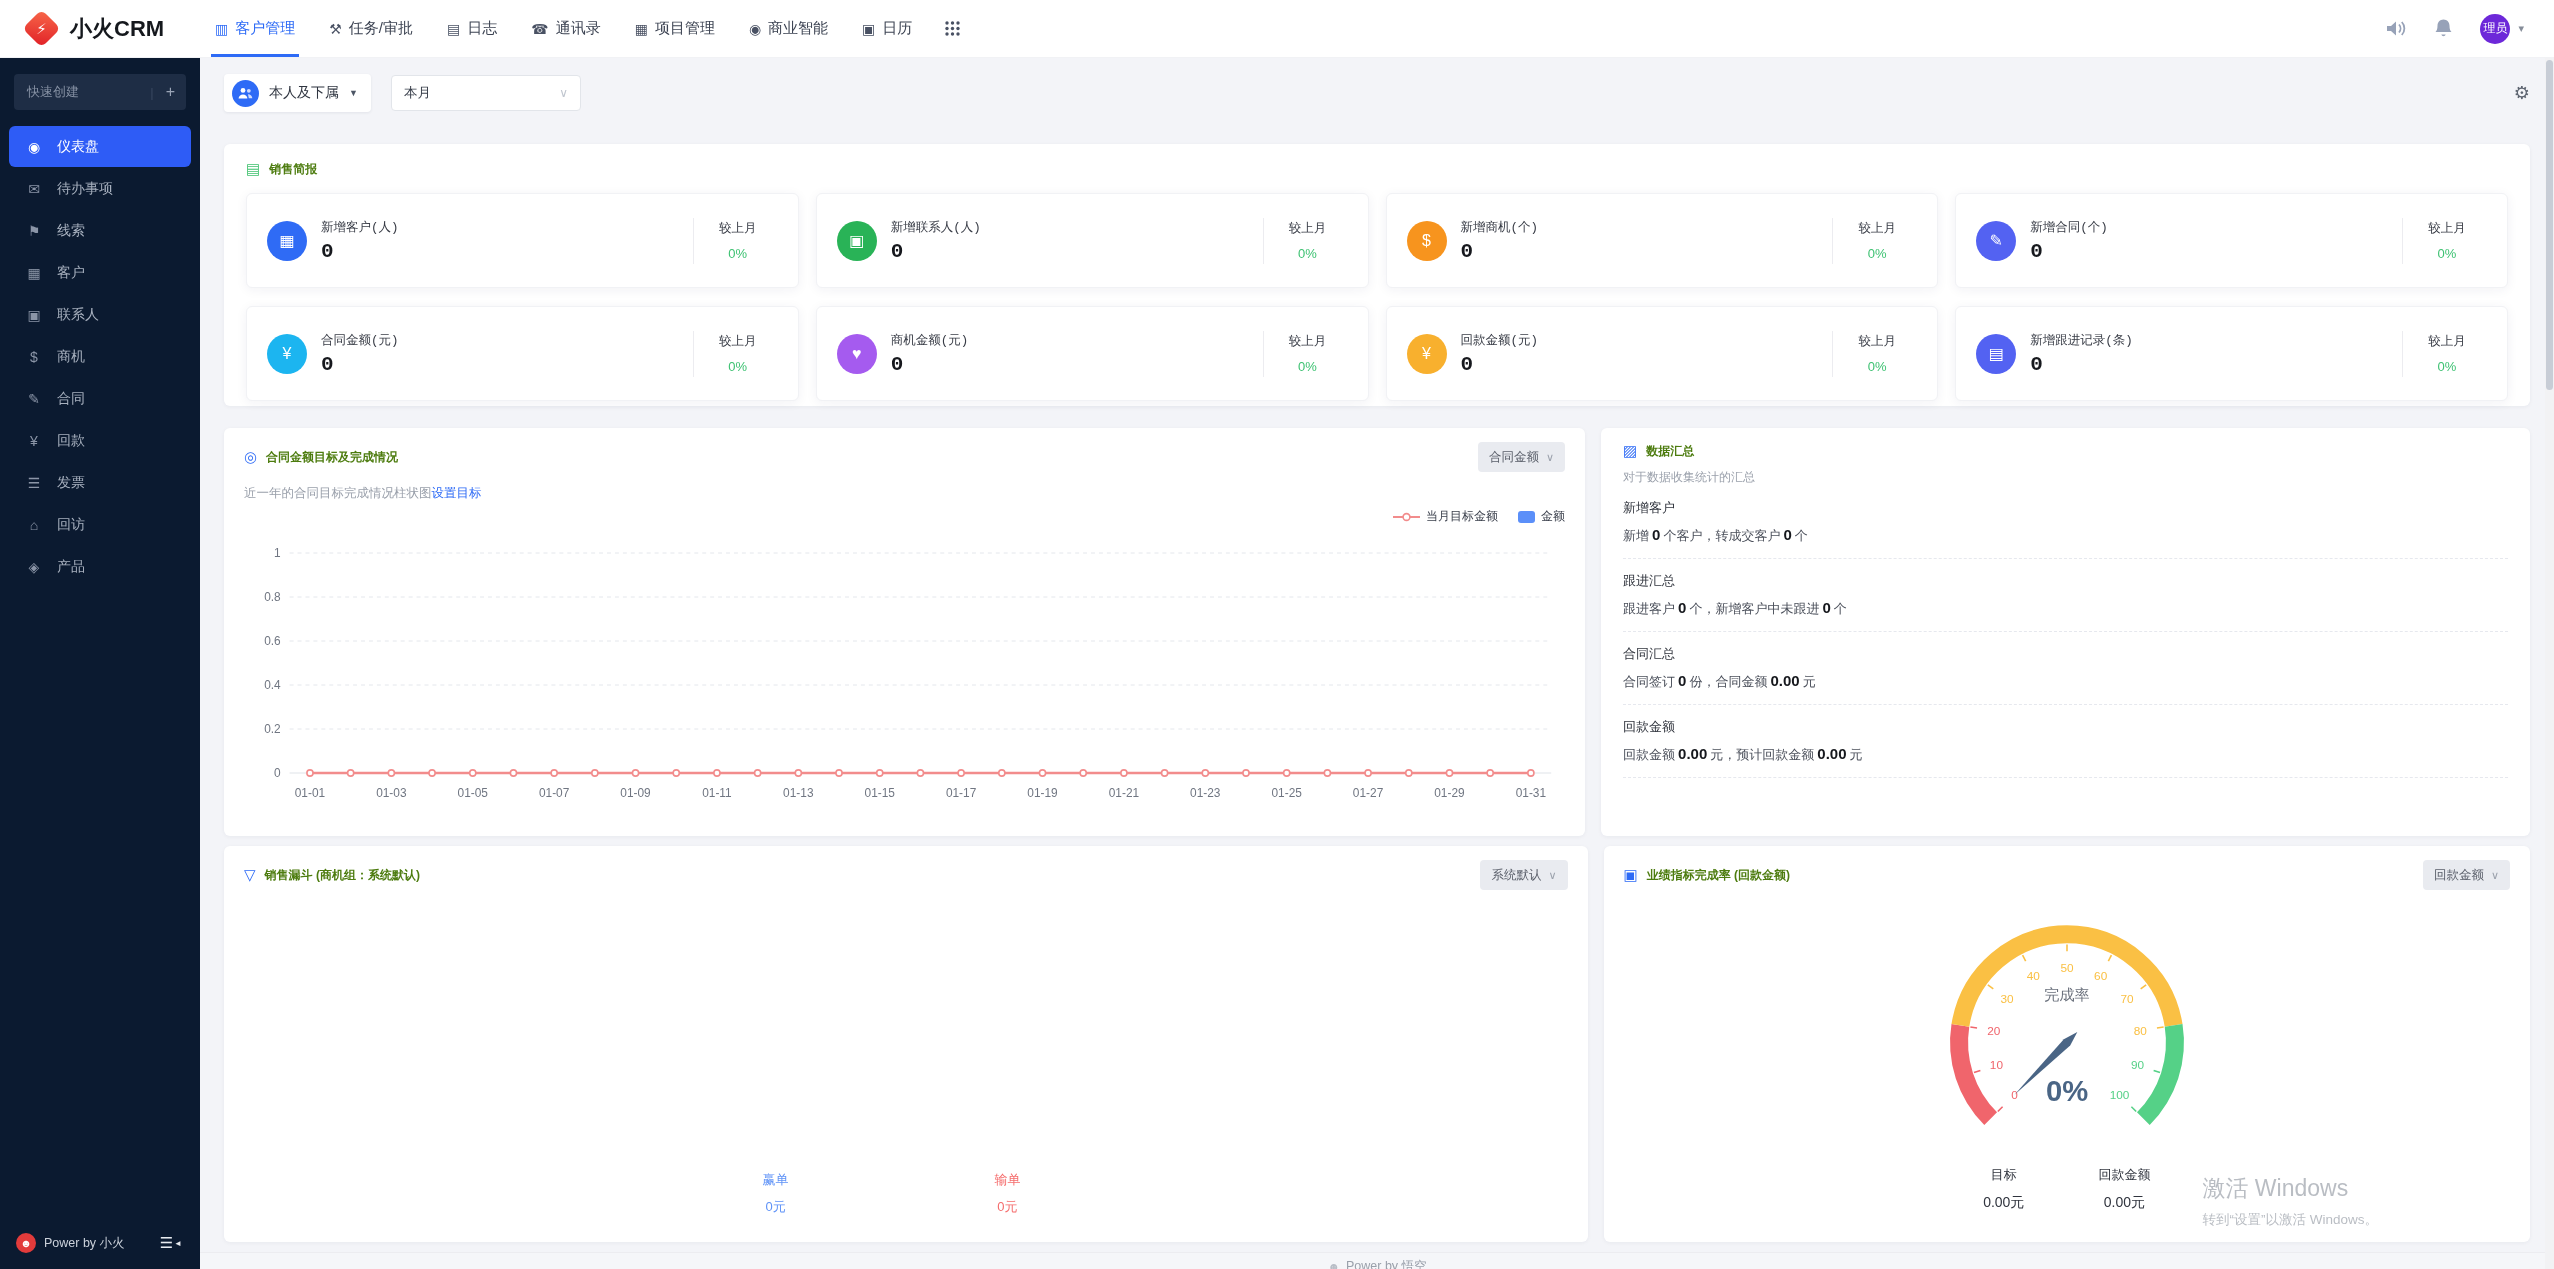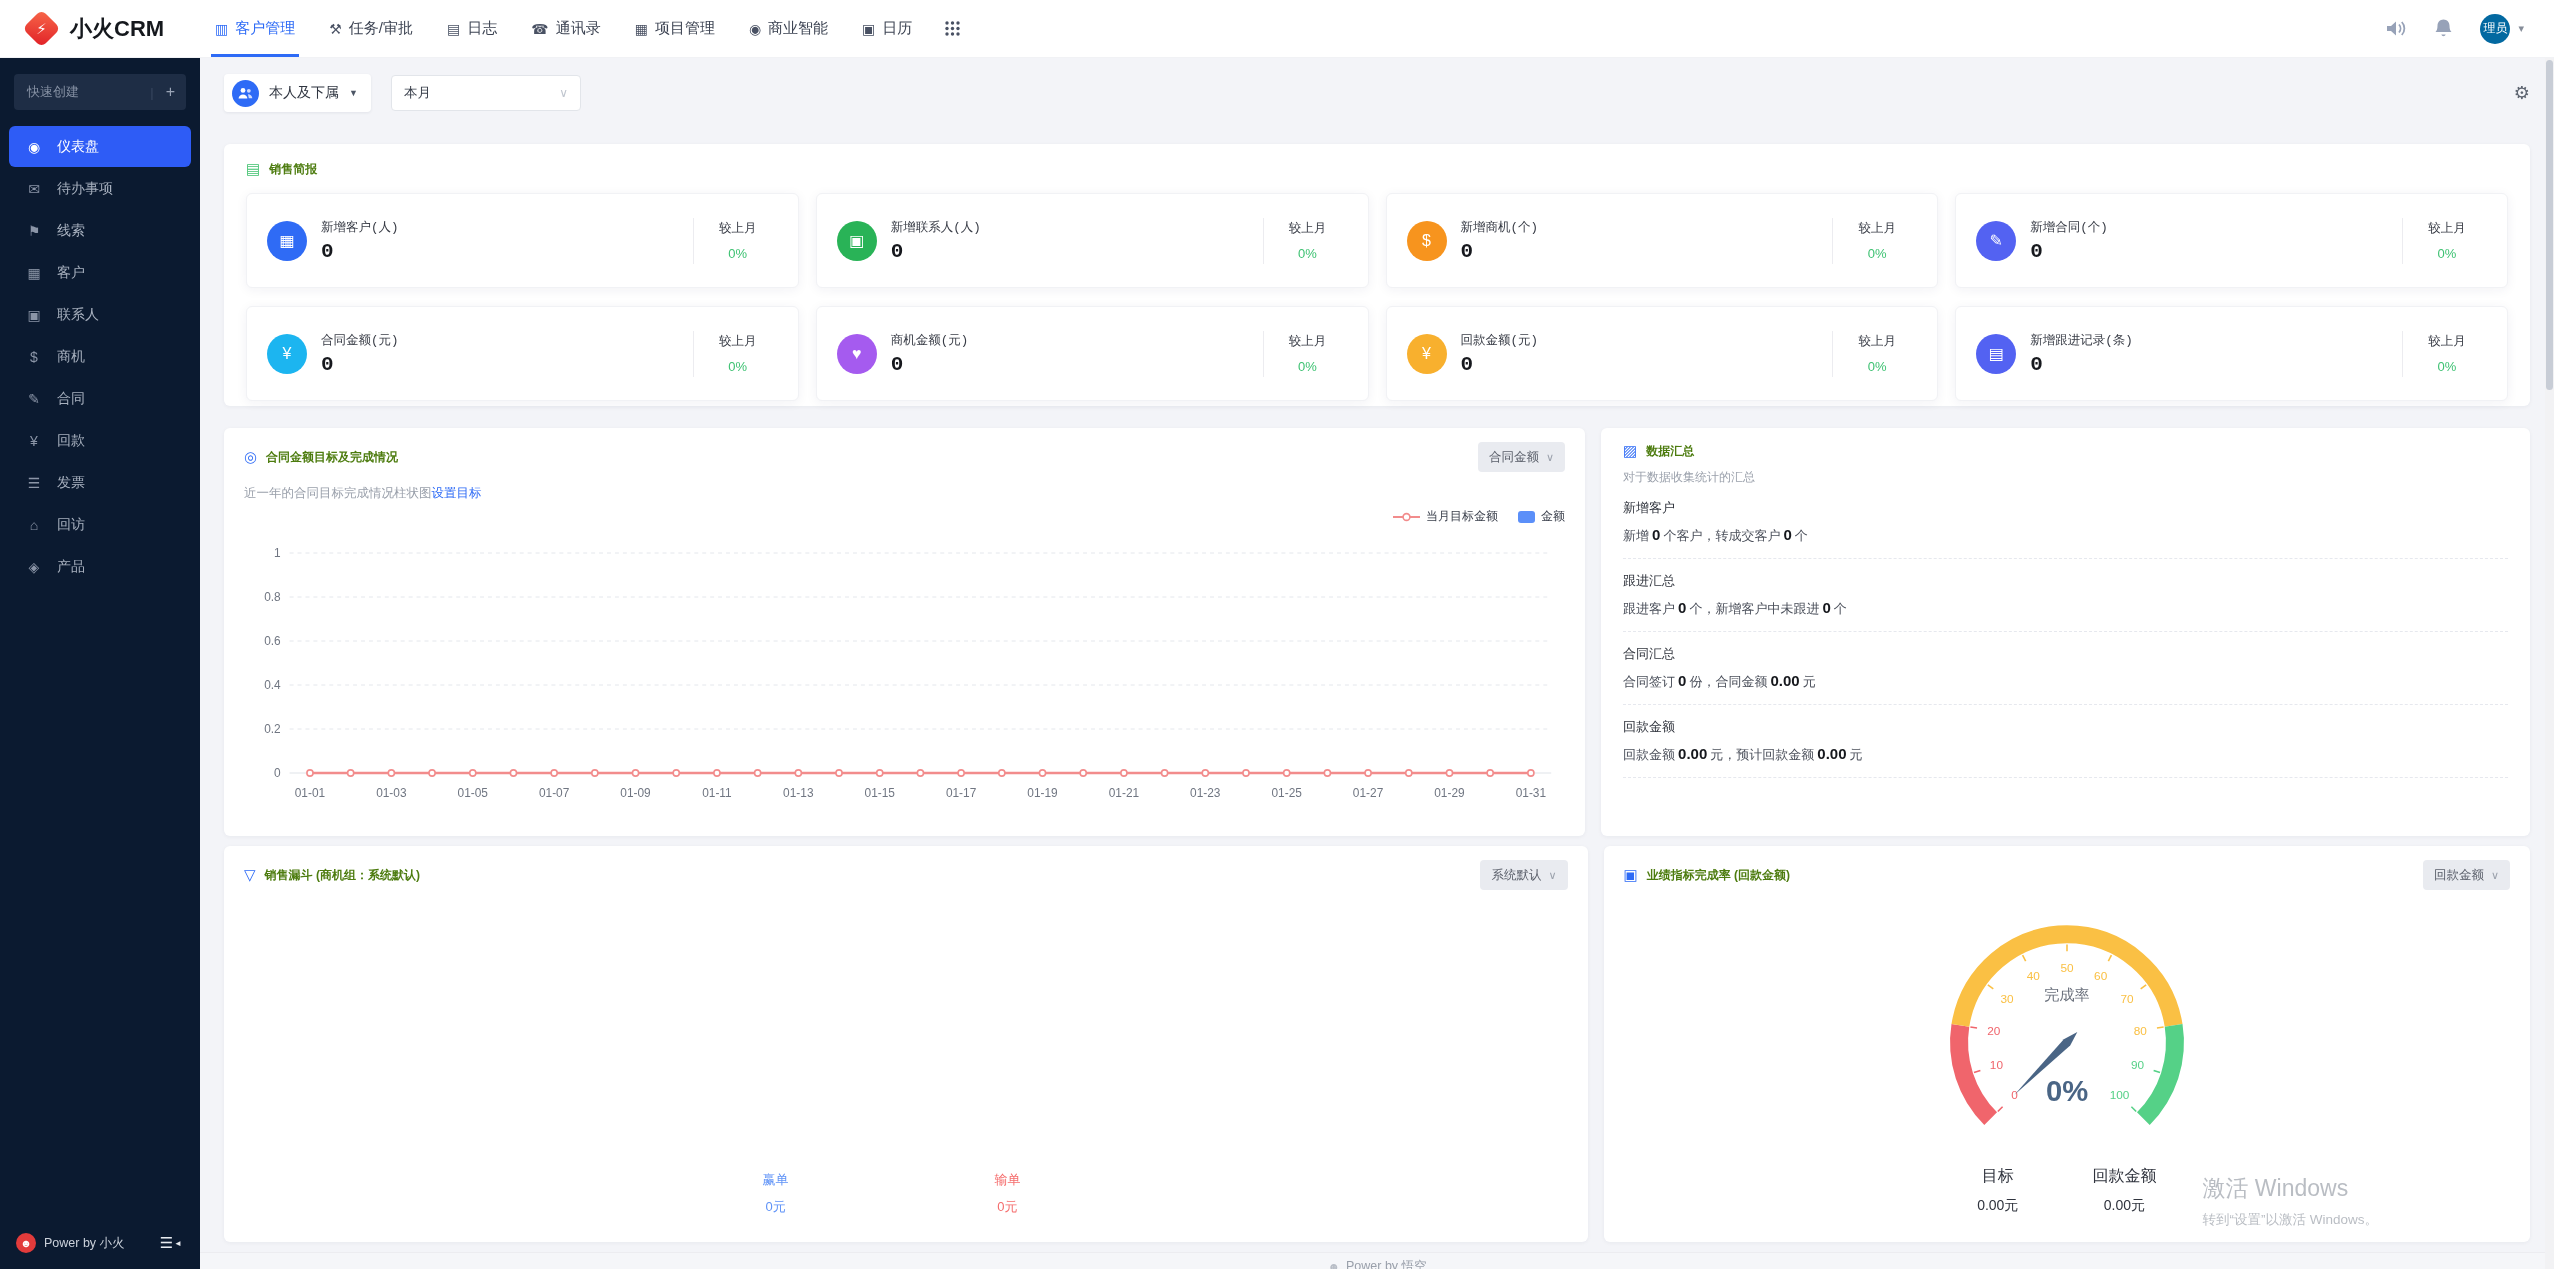--- a/index.html
+++ b/index.html
@@ -15,21 +15,21 @@
   .topnav{display:flex;align-items:stretch;height:100%;}
   .nav-item{position:relative;display:flex;align-items:center;gap:7px;padding:0 17px;font-size:15px;color:#3d4453;cursor:pointer;white-space:nowrap;}
   .nav-item .nico{font-size:14px;color:#495163;}
   .nav-item.active{color:#2e6bf6;}
   .nav-item.active .nico{color:#2e6bf6;}
   .nav-item.active::after{content:"";position:absolute;left:13px;right:13px;bottom:0;height:3px;background:#2e6bf6;}
   .apps-btn{display:flex;align-items:center;padding:0 16px;cursor:pointer;}
   .top-right{margin-left:auto;display:flex;align-items:center;gap:27px;padding-right:30px;}
   .tr-icon{display:flex;align-items:center;cursor:pointer;}
   .avatar-wrap{display:flex;align-items:center;gap:8px;cursor:pointer;}
-  .avatar{width:30px;height:30px;border-radius:50%;background:#0369a1;color:#fff;font-size:12px;display:flex;align-items:center;justify-content:center;}
+  .avatar{width:30px;height:30px;border-radius:50%;background:#6d28d9;color:#fff;font-size:12px;display:flex;align-items:center;justify-content:center;}
   .avatar-chev{color:#868d99;font-size:11px;}
 
   
   .sidebar{position:absolute;left:0;top:58px;bottom:0;width:200px;background:#0b1a30;display:flex;flex-direction:column;z-index:15;}
   .quick-create{margin:16px 14px 12px;height:36px;background:#1e2d45;border-radius:4px;display:flex;align-items:center;padding:0 11px 0 13px;color:#8691a4;font-size:13px;cursor:pointer;}
   .qc-div{margin-left:auto;color:#394860;font-size:13px;}
   .qc-plus{padding-left:12px;color:#9aa4b6;font-size:16px;}
   .menu{flex:1;padding:4px 9px;}
   .menu-item{height:41px;display:flex;align-items:center;padding-left:16px;gap:14px;color:#a8b1bf;font-size:14px;border-radius:6px;cursor:pointer;margin-bottom:1px;}
   .menu-item .mico{width:18px;text-align:center;color:#8b95a7;font-size:14px;}
@@ -86,21 +86,21 @@
 
   .bot-row{display:flex;gap:16px;margin-top:10px;height:396px;}
   .funnel-panel{flex:1375;padding:14px 20px;position:relative;min-width:0;}
   .funnel-stat{position:absolute;bottom:26px;text-align:center;font-size:13px;}
   .funnel-stat .fs-val{margin-top:9px;}
   .fs-win{left:39.5%;color:#5e92f7;}
   .fs-lose{left:56.5%;color:#f56c6c;}
   .perf-panel{flex:921;padding:14px 20px;position:relative;min-width:0;}
   #gauge-svg{display:block;margin:14px auto 0;}
   .gauge-footer{display:flex;justify-content:center;gap:74px;margin-top:0;text-align:center;}
-  .gf-label{font-size:16px;color:#30343e;}
+  .gf-label{font-size:13px;color:#30343e;}
   .gf-value{margin-top:10px;font-size:14px;color:#30343e;}
 
   .page-footer{height:28px;margin:10px -24px 0;background:#f5f6f9;border-top:1px solid #ececf0;display:flex;align-items:center;justify-content:center;gap:6px;color:#9aa0ab;font-size:12.5px;}
   .pf-ico{font-size:12px;color:#b9bec7;}
 
   .watermark{position:absolute;right:176px;bottom:40px;color:rgba(128,134,146,.55);pointer-events:none;z-index:30;}
   .wm1{font-size:23px;}
   .wm2{font-size:13.5px;margin-top:7px;}
 
   .scrollbar{position:absolute;right:0;top:58px;bottom:0;width:9px;background:#f2f2f4;z-index:25;}

